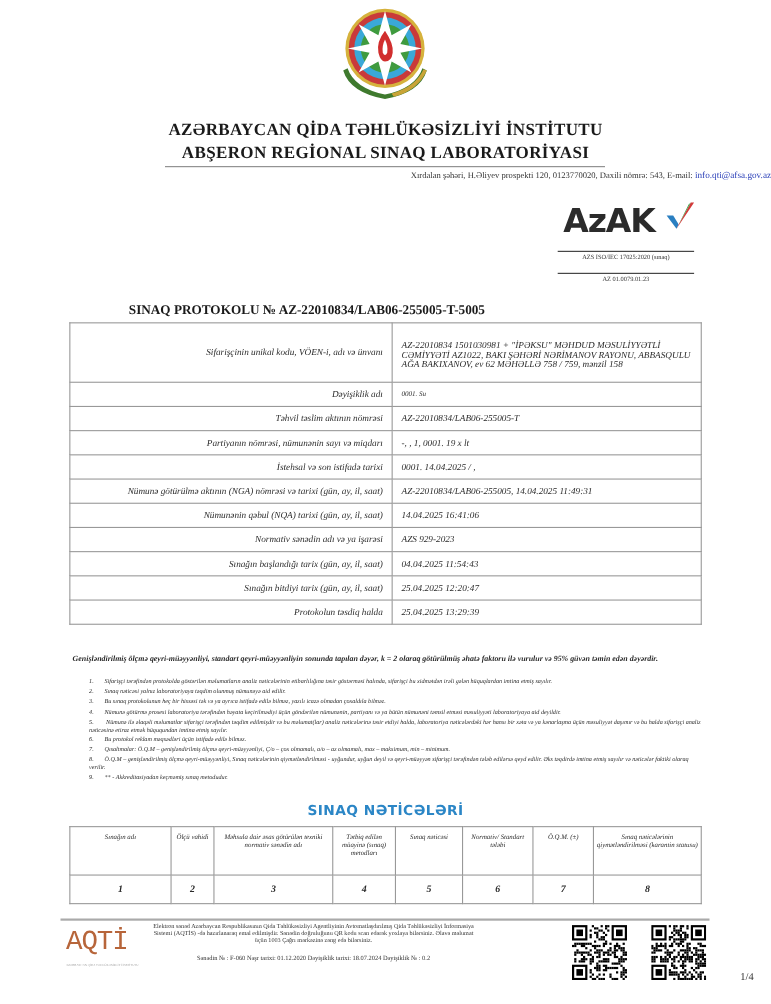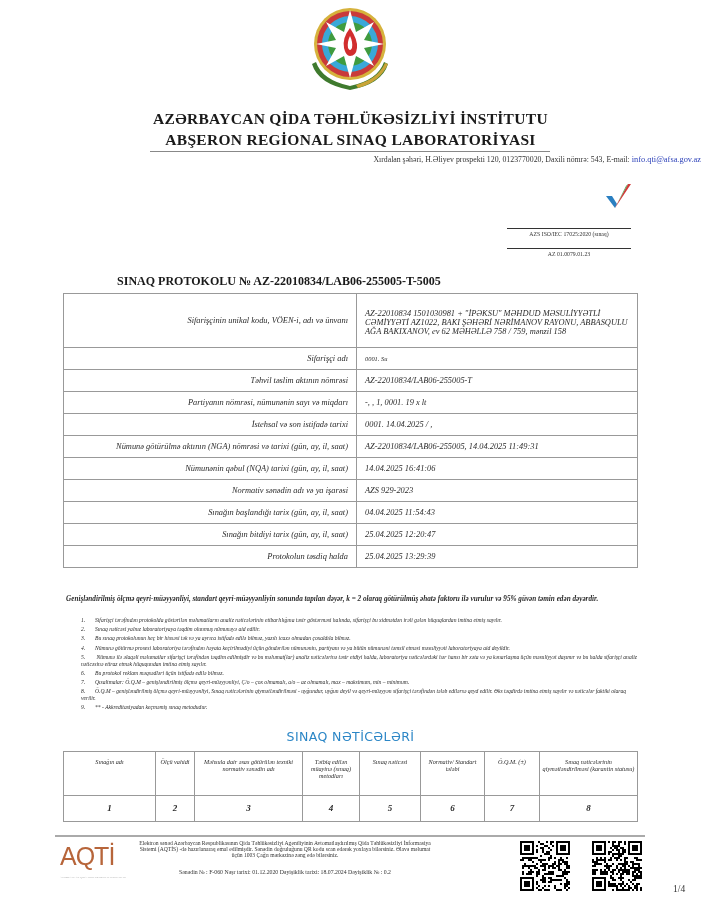--- a/index.html
+++ b/index.html
@@ -36,31 +36,31 @@
   .info-table tr { height: 22px; }
   .info-table tr.tall { height: 54px; }
   .info-table tr.tall td.value { line-height: 9px; padding-top: 3px; }
 
   .uncert { position: absolute; left: 66px; top: 595px; width: 575px; font-size: 7.2px; font-style: italic; font-weight: bold; line-height: 8.6px; color: #2a2a2a; }
   .notes { position: absolute; left: 81px; top: 617px; width: 560px; font-size: 5.6px; font-style: italic; line-height: 6.8px; color: #2a2a2a; list-style: none; }
   .notes li { margin-bottom: 2.4px; }
   .notes li .num { display: inline-block; width: 14px; }
 
   .results-title { position: absolute; left: 0; width: 701px; top: 729px; text-align: center;
-    font-family: "DejaVu Sans", sans-serif; font-size: 12.5px; font-weight: normal; color: #2b86c6; letter-spacing: 0.4px; }
+    font-family: "DejaVu Sans", sans-serif; font-size: 12.5px; font-weight: bold; color: #2b86c6; letter-spacing: 0.4px; }
 
   .results-table { position: absolute; left: 63px; top: 751px; width: 575px; border-collapse: collapse; }
   .results-table td { border: 1px solid #999; font-style: italic; font-size: 6.2px; text-align: center; vertical-align: top; color: #2a2a2a; line-height: 7px; padding: 6px 2px 0 2px; }
   .results-table tr.head { height: 44px; }
   .results-table tr.nums { height: 26px; }
   .results-table tr.nums td { font-size: 9px; font-weight: bold; vertical-align: middle; padding: 0; }
 
   .footer-rule { position: absolute; left: 55px; top: 835px; width: 590px; border-top: 2px solid #aaa; }
   .aqti-logo { position: absolute; left: 60px; top: 840px; width: 60px; height: 45px; }
-  .aqti-word { position: absolute; left: 0; top: 2px; font-family: Liberation Sans, sans-serif; font-size: 25px; color: #b7653a; letter-spacing: -1px; font-weight: normal; text-align: right; }
+  .aqti-word { position: absolute; left: 0; top: 2px; font-family: Liberation Mono, monospace; font-size: 25px; color: #b7653a; letter-spacing: -1px; font-weight: normal; text-align: right; }
   .aqti-sub { position: absolute; left: 0; top: 36px; font-size: 2.8px; color: #999; white-space: nowrap; }
   .footer-text { position: absolute; left: 135px; top: 840px; width: 300px; text-align: center; font-size: 5.6px; line-height: 6.2px; color: #333; }
   .footer-meta { position: absolute; left: 135px; top: 869px; width: 300px; text-align: center; font-size: 5.8px; color: #333; }
   .qr { position: absolute; top: 841px; width: 50px; height: 50px; }
   .qr1 { left: 520px; }
   .qr2 { left: 592px; }
   .page-num { position: absolute; left: 673px; top: 884px; font-size: 9.5px; color: #333; }
 </style>
 </head>
 <body>
@@ -76,41 +76,42 @@
   <path d="M52 26 Q44 36 46 46 Q48 54 52 54 Q58 54 59 46 Q60 38 52 26 Z" fill="#d12e2e"></path>
   <path d="M52 34 Q49 40 50 46 Q52 50 54 46 Q55 40 52 34 Z" fill="#ffffff"></path>
 </svg>
 
 <div class="org-line1">AZƏRBAYCAN  QİDA TƏHLÜKƏSİZLİYİ İNSTİTUTU</div>
 <div class="org-line2">ABŞERON REGİONAL SINAQ LABORATORİYASI</div>
 <div class="header-rule"></div>
 <div class="address"><span>Xırdalan şəhəri, H.Əliyev prospekti 120, 0123770020, Daxili nömrə: 543, E-mail: </span><span class="email">info.qti@afsa.gov.az</span></div>
 
 <div class="azak">
+  <span class="azak-word">AzAK</span>
   <svg class="azak-check" viewBox="0 0 28 28">
     <polygon id="chk1" points="2,14 8,14 13,22 11,26" fill="#2a7fc1"></polygon>
     <polygon id="chk2" points="11,26 13,22 24,2 27,2" fill="#d23a3a"></polygon>
     <polygon id="chk3" points="13,22 15,18 22,4 24,2" fill="#3aa34a"></polygon>
   </svg>
 </div>
 <div class="azak-rule1"></div>
 <div class="azak-iso">AZS ISO/IEC 17025:2020 (sınaq)</div>
 <div class="azak-rule2"></div>
 <div class="azak-code">AZ 01.0079.01.23</div>
 
 <div class="protocol-title">SINAQ PROTOKOLU № AZ-22010834/LAB06-255005-T-5005</div>
 
 <table class="info-table">
   <tbody>
     <tr class="tall">
       <td class="label">Sifarişçinin unikal kodu, VÖEN-i, adı və ünvanı</td>
       <td class="value">AZ-22010834 1501030981 + "İPƏKSU" MƏHDUD MƏSULİYYƏTLİ CƏMİYYƏTİ AZ1022, BAKI ŞƏHƏRİ NƏRİMANOV RAYONU, ABBASQULU AĞA BAKIXANOV, ev 62 MƏHƏLLƏ 758 / 759, mənzil 158</td>
     </tr>
     <tr>
-      <td class="label">Sifarişçi adı</td>
+      <td class="label">Dəyişiklik adı</td>
       <td class="value small">0001. Su</td>
     </tr>
     <tr>
       <td class="label">Təhvil təslim aktının nömrəsi</td>
       <td class="value">AZ-22010834/LAB06-255005-T</td>
     </tr>
     <tr>
       <td class="label">Partiyanın nömrəsi, nümunənin sayı və miqdarı</td>
       <td class="value">-, , 1, 0001. 19 x lt</td>
     </tr>

